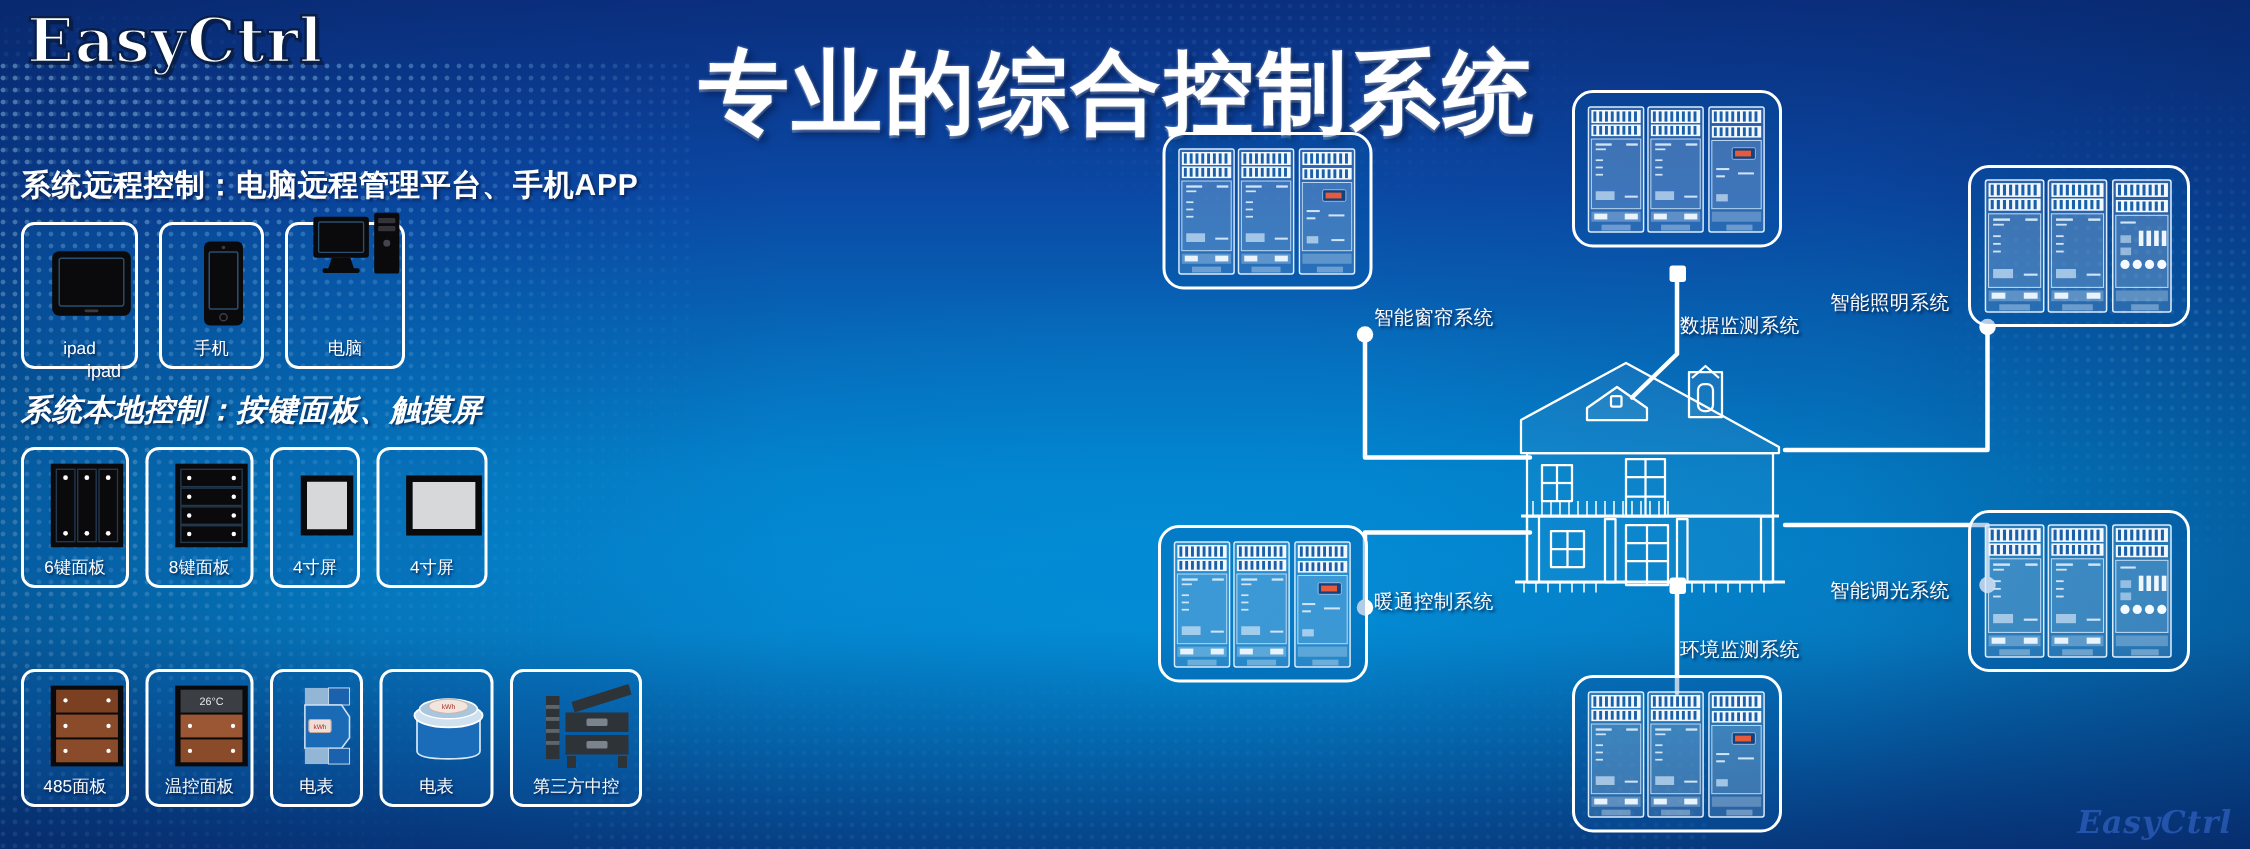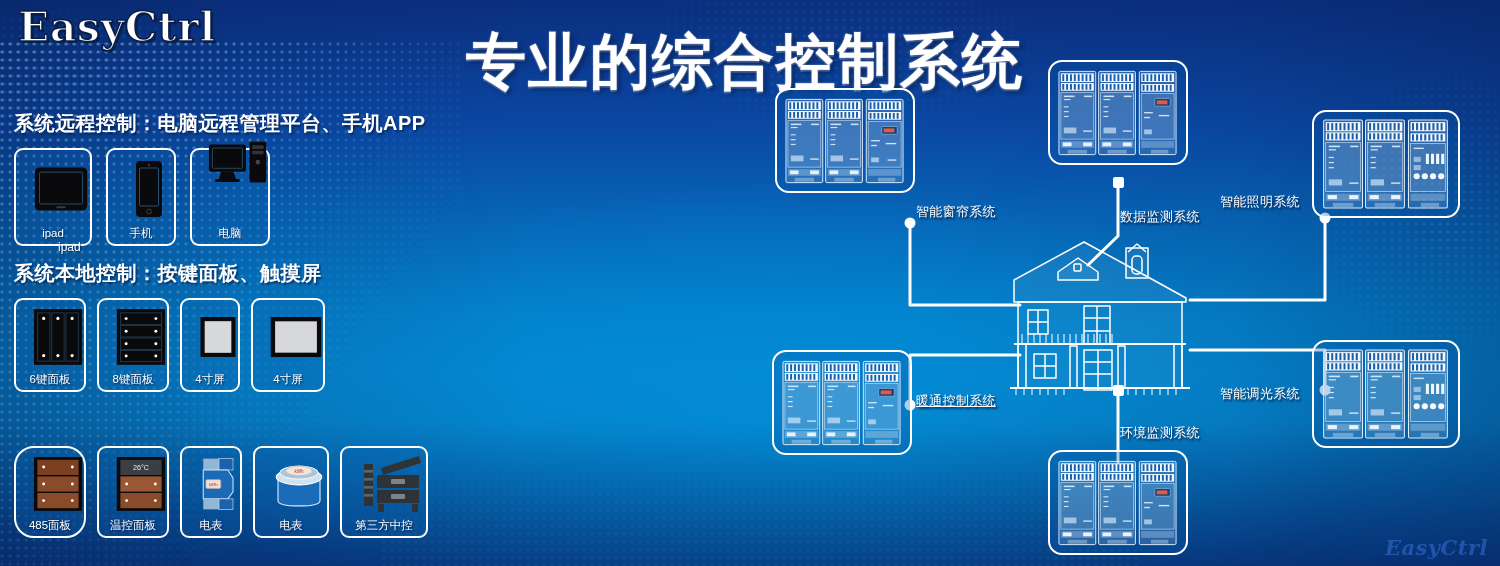--- a/index.html
+++ b/index.html
@@ -194,21 +194,21 @@
           <rect x="50" y="7" width="13" height="4" rx="1" fill="#33333a"></rect>
           <rect x="50" y="13" width="13" height="4" rx="1" fill="#33333a"></rect>
           <circle cx="56.5" cy="26" r="2.6" fill="#44444c"></circle>
         </svg>
       </div>
       <div class="cap">电脑</div>
     </div>
   </div>
   <div class="note-below" style="left:58px; top:240px;">ipad</div>
 
-  <div class="sec-head" style="left:14px; top:260px;">系统本地控制：按键面板、触摸屏</div>
+  <div class="sec-head" style="left:14px; top:260px;font-style:italic;">系统本地控制：按键面板、触摸屏</div>
 
   <div class="card-row" style="left:14px; top:298px; gap:11px;">
 
     <div class="card" style="width:72px; height:94px;">
       <div class="art">
         <svg width="56" height="62" viewBox="0 0 56 62">
           <rect x="2" y="1" width="52" height="60" fill="#0a0a0c"></rect>
           <g fill="none" stroke="#23384d" stroke-width="1">
             <rect x="6" y="5" width="13.3" height="52"></rect>
             <rect x="21.3" y="5" width="13.3" height="52"></rect>
@@ -269,21 +269,21 @@
           <rect x="7" y="9" width="48" height="36" fill="#d6d8da"></rect>
         </svg>
       </div>
       <div class="cap">4寸屏</div>
     </div>
   </div>
 
 
   <div class="card-row" style="left:14px; top:446px; gap:11px;">
 
-    <div class="card" style="width:72px; height:92px;border-radius:20px;">
+    <div class="card" style="width:72px; height:92px;">
       <div class="art">
         <svg width="58" height="62" viewBox="0 0 58 62">
           <rect x="2" y="1" width="54" height="60" fill="#0a0a0c"></rect>
           <rect x="6" y="4" width="46" height="17" fill="#7b3f22"></rect>
           <rect x="6" y="22.5" width="46" height="17" fill="#8a4b2b"></rect>
           <rect x="6" y="41" width="46" height="17" fill="#8a4b2b"></rect>
           <g fill="#ffffff">
             <circle cx="13" cy="12" r="1.6"></circle>
               <circle cx="45" cy="12" r="1.6"></circle>
             <circle cx="13" cy="31" r="1.6"></circle>
@@ -793,20 +793,20 @@
           </g>
           <rect x="86" y="74" width="34" height="7" fill="rgba(235,246,255,.28)"></rect>
           <rect x="96" y="83" width="18" height="4" fill="rgba(235,246,255,.35)"></rect>
         </g>
       </svg>
     </div>
 
     <div class="node-label" style="left:196px; top:143px;">智能窗帘系统</div>
     <div class="node-label" style="left:400px; top:148px;">数据监测系统</div>
     <div class="node-label" style="left:500px; top:133px;">智能照明系统</div>
-    <div class="node-label" style="left:196px; top:332px;text-decoration:underline;">暖通控制系统</div>
+    <div class="node-label" style="left:196px; top:332px;">暖通控制系统</div>
     <div class="node-label" style="left:500px; top:325px;">智能调光系统</div>
     <div class="node-label" style="left:400px; top:364px;">环境监测系统</div>
   </div>
 
   <div id="watermark">EasyCtrl</div>
 
 </div>
 
 </body></html>

